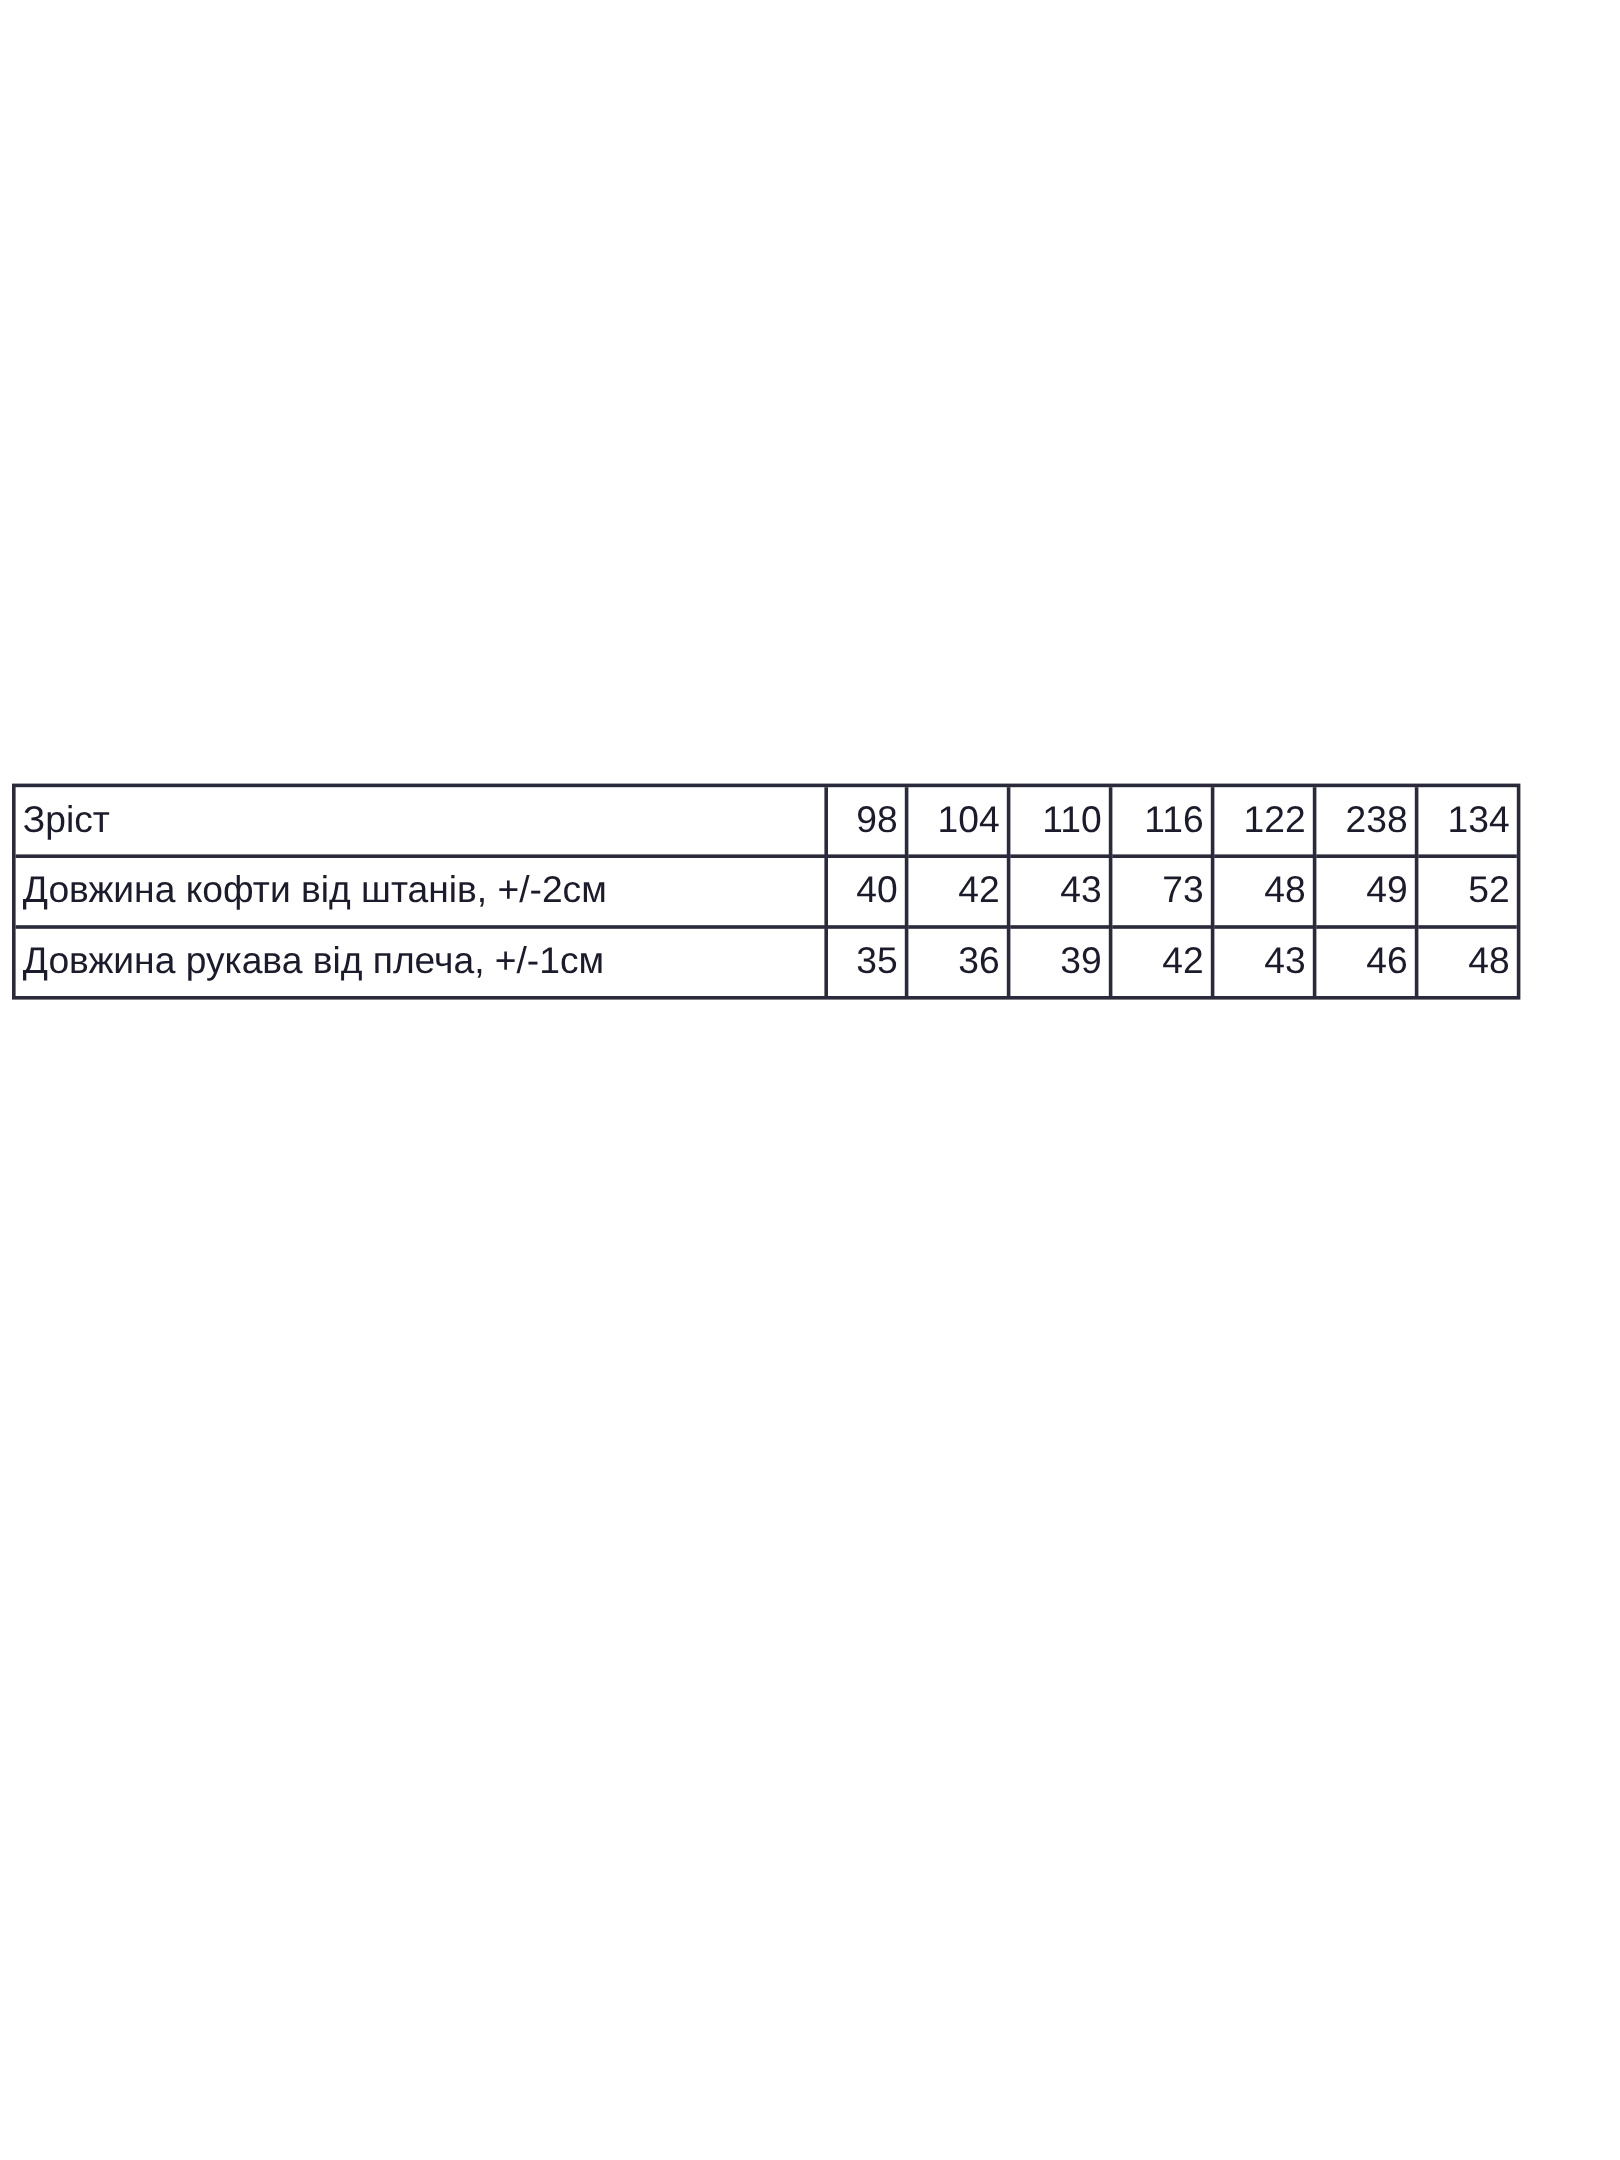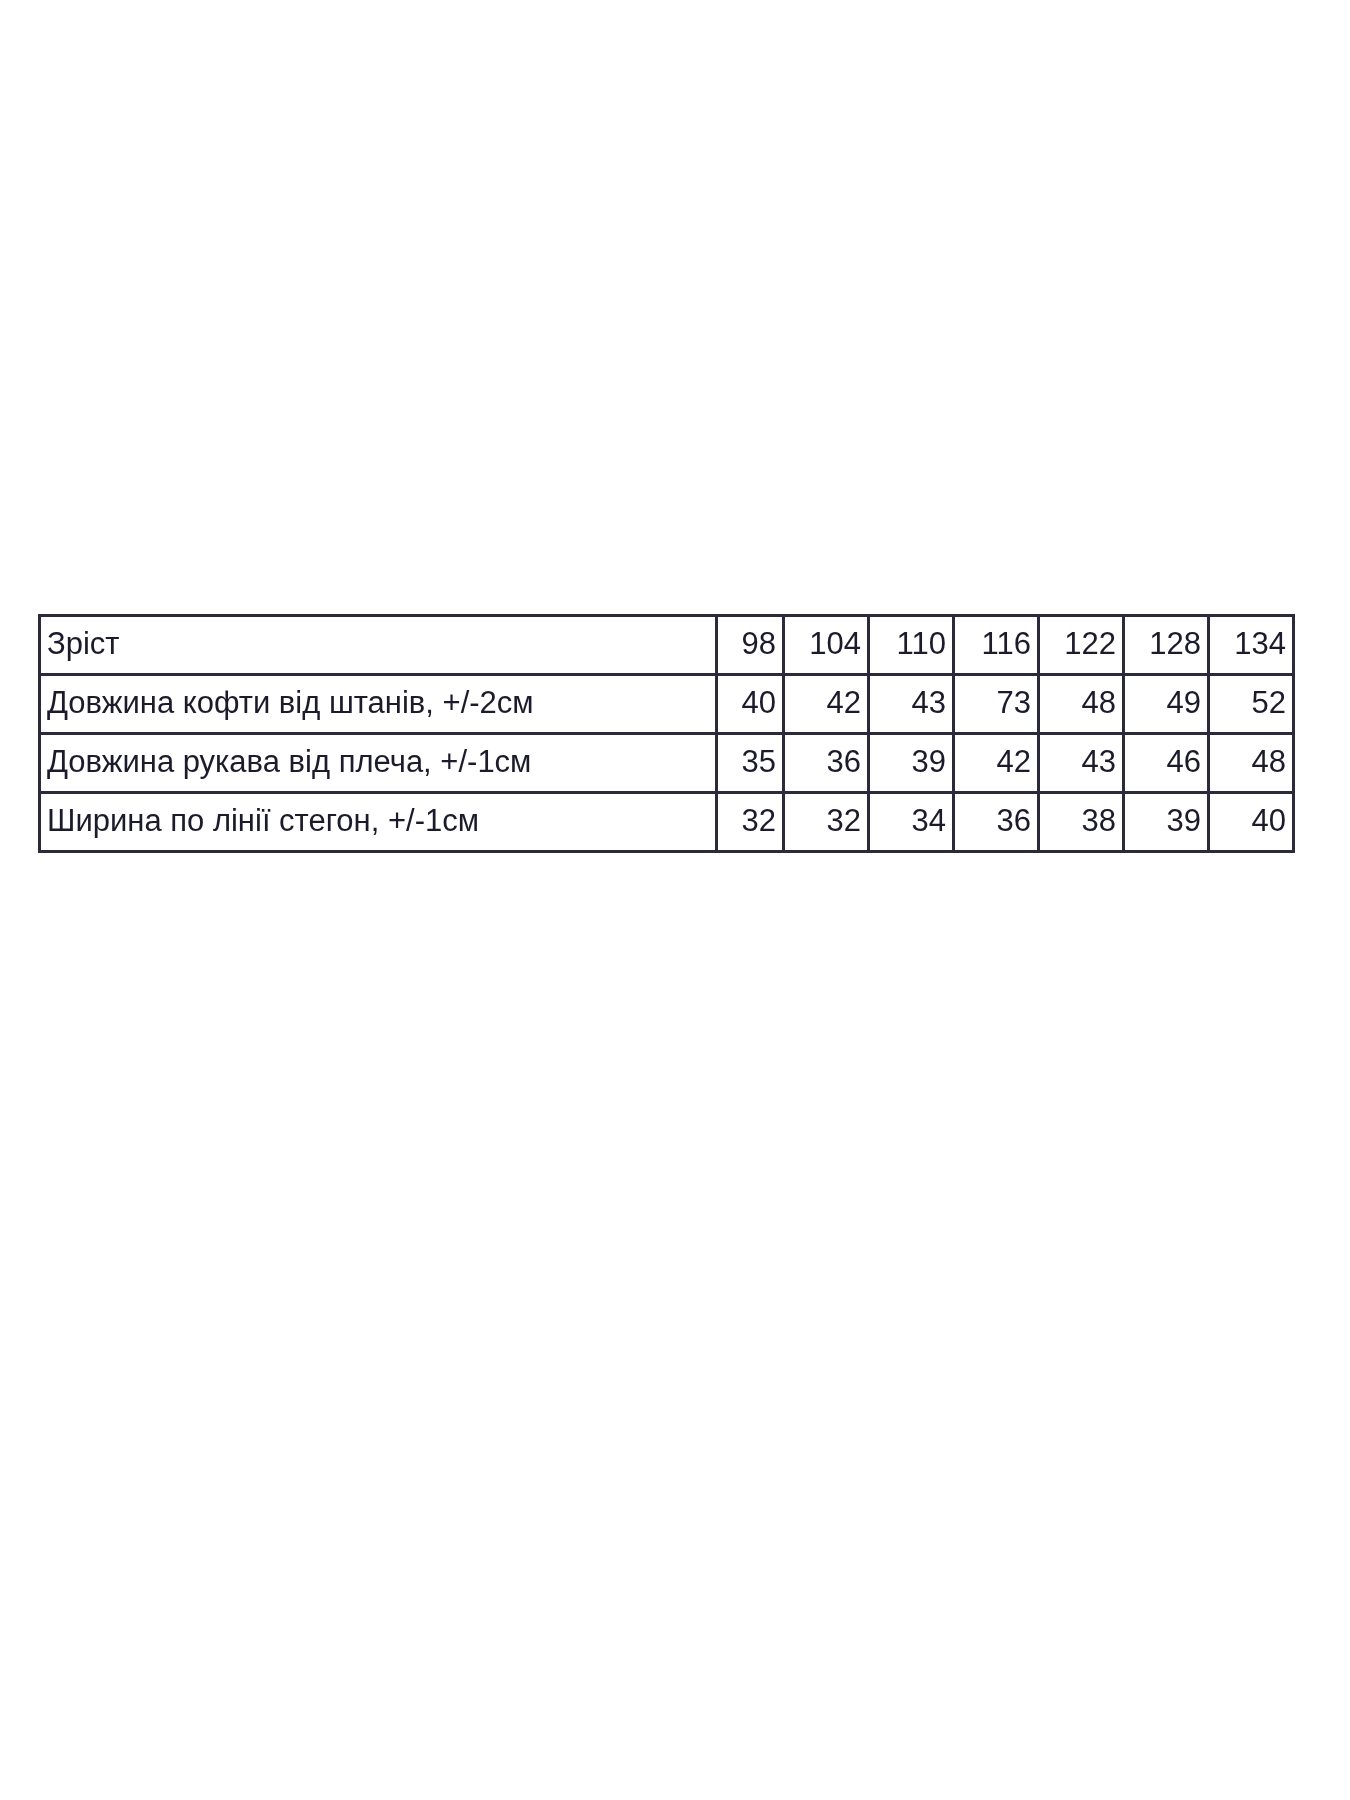--- a/index.html
+++ b/index.html
@@ -20,23 +20,22 @@
     position: absolute;
     left: 0;
     top: 0;
     width: 1350px;
     height: 1800px;
   }
 
   .table-wrap {
     position: absolute;
     left: 10px;
-    top: 614px;
+    top: 653px;
     width: 1158px;
-    margin-left: 28px;
   }
 
   table.size-table {
     border-collapse: separate;
     border-spacing: 0;
     width: 1158px;
     table-layout: fixed;
     border: 3px solid #2a2a3a;
     background: #ffffff;
   }
@@ -83,21 +82,21 @@
   <div class="table-wrap">
     <table class="size-table">
       <tbody>
         <tr>
           <td class="label-cell">Зріст</td>
           <td class="val-cell val-first">98</td>
           <td class="val-cell">104</td>
           <td class="val-cell">110</td>
           <td class="val-cell">116</td>
           <td class="val-cell">122</td>
-          <td class="val-cell">128</td>
+          <td class="val-cell">238</td>
           <td class="val-cell">134</td>
         </tr>
         <tr>
           <td class="label-cell">Довжина кофти від штанів, +/-2см</td>
           <td class="val-cell val-first">40</td>
           <td class="val-cell">42</td>
           <td class="val-cell">43</td>
           <td class="val-cell">73</td>
           <td class="val-cell">48</td>
           <td class="val-cell">49</td>
@@ -106,26 +105,16 @@
         <tr>
           <td class="label-cell">Довжина рукава від плеча, +/-1см</td>
           <td class="val-cell val-first">35</td>
           <td class="val-cell">36</td>
           <td class="val-cell">39</td>
           <td class="val-cell">42</td>
           <td class="val-cell">43</td>
           <td class="val-cell">46</td>
           <td class="val-cell">48</td>
         </tr>
-        <tr>
-          <td class="label-cell">Ширина по лінії стегон, +/-1см</td>
-          <td class="val-cell val-first">32</td>
-          <td class="val-cell">32</td>
-          <td class="val-cell">34</td>
-          <td class="val-cell">36</td>
-          <td class="val-cell">38</td>
-          <td class="val-cell">39</td>
-          <td class="val-cell">40</td>
-        </tr>
       </tbody>
     </table>
   </div>
 </div>
 
 </body></html>

